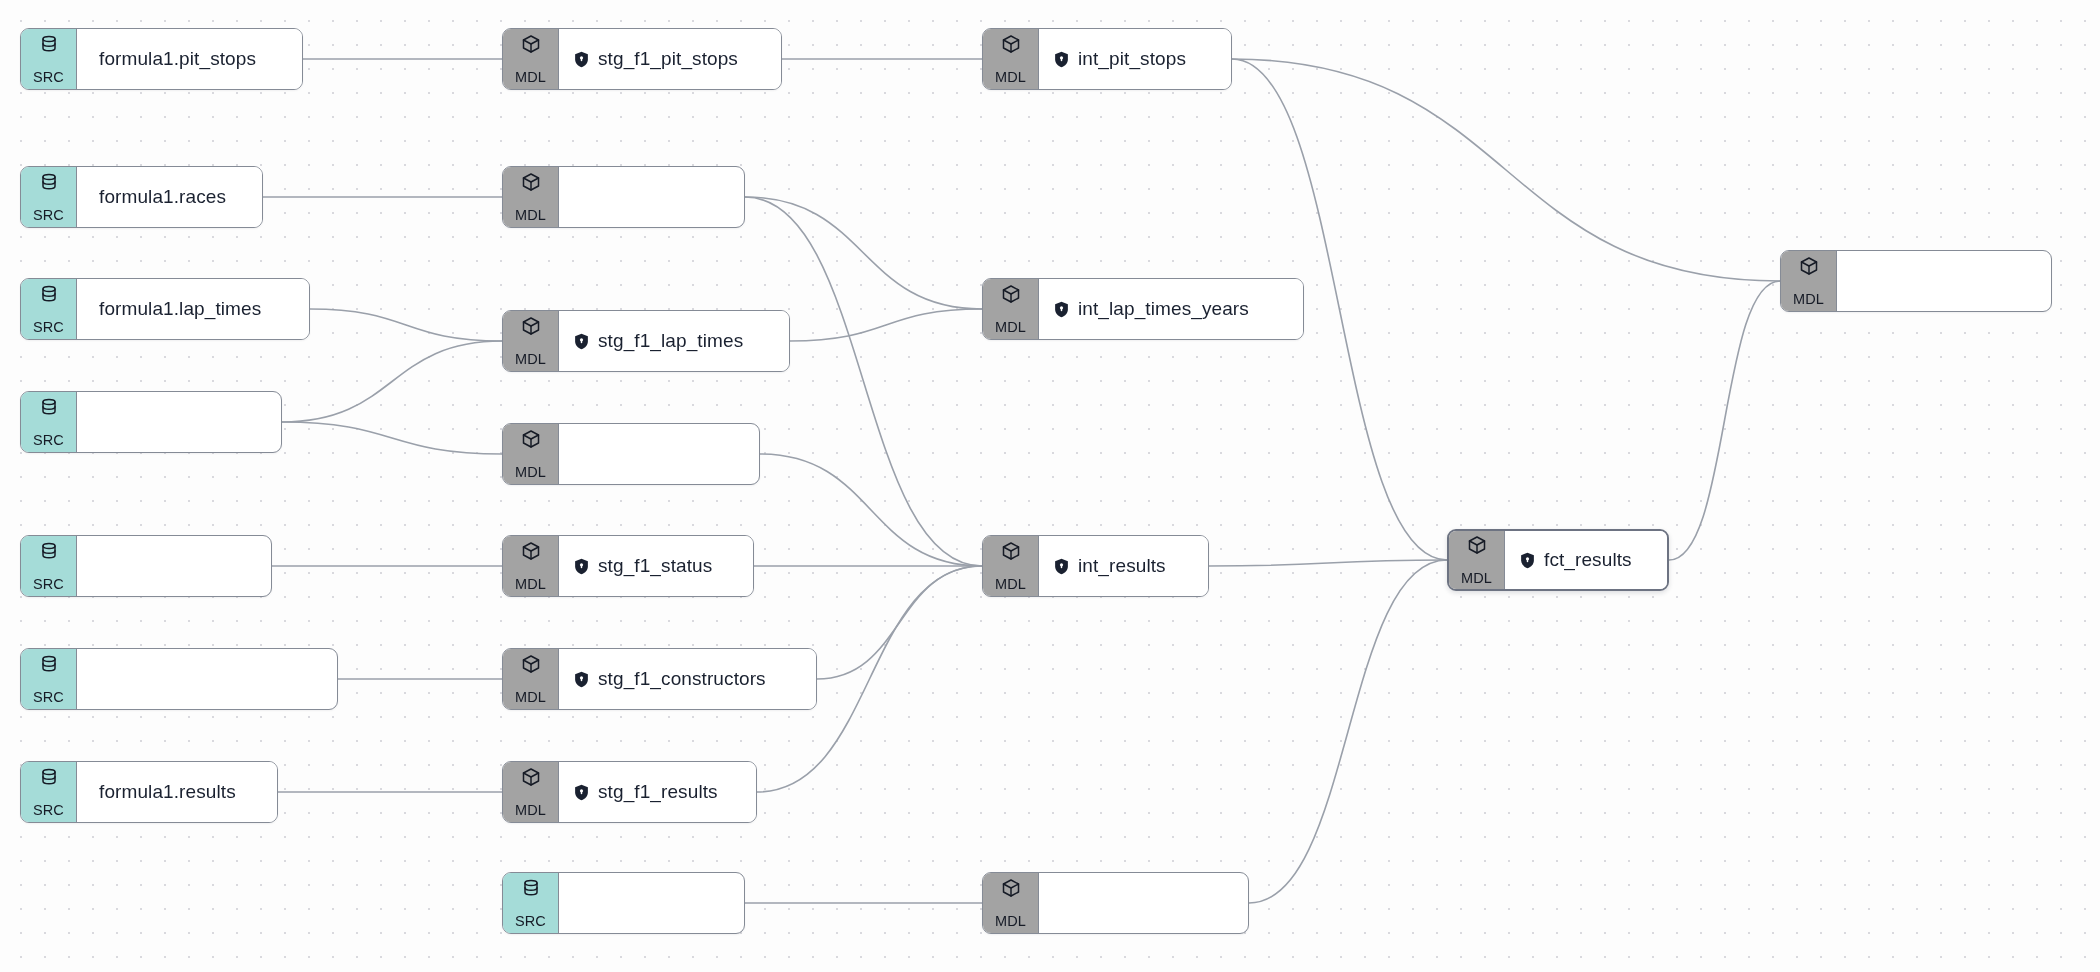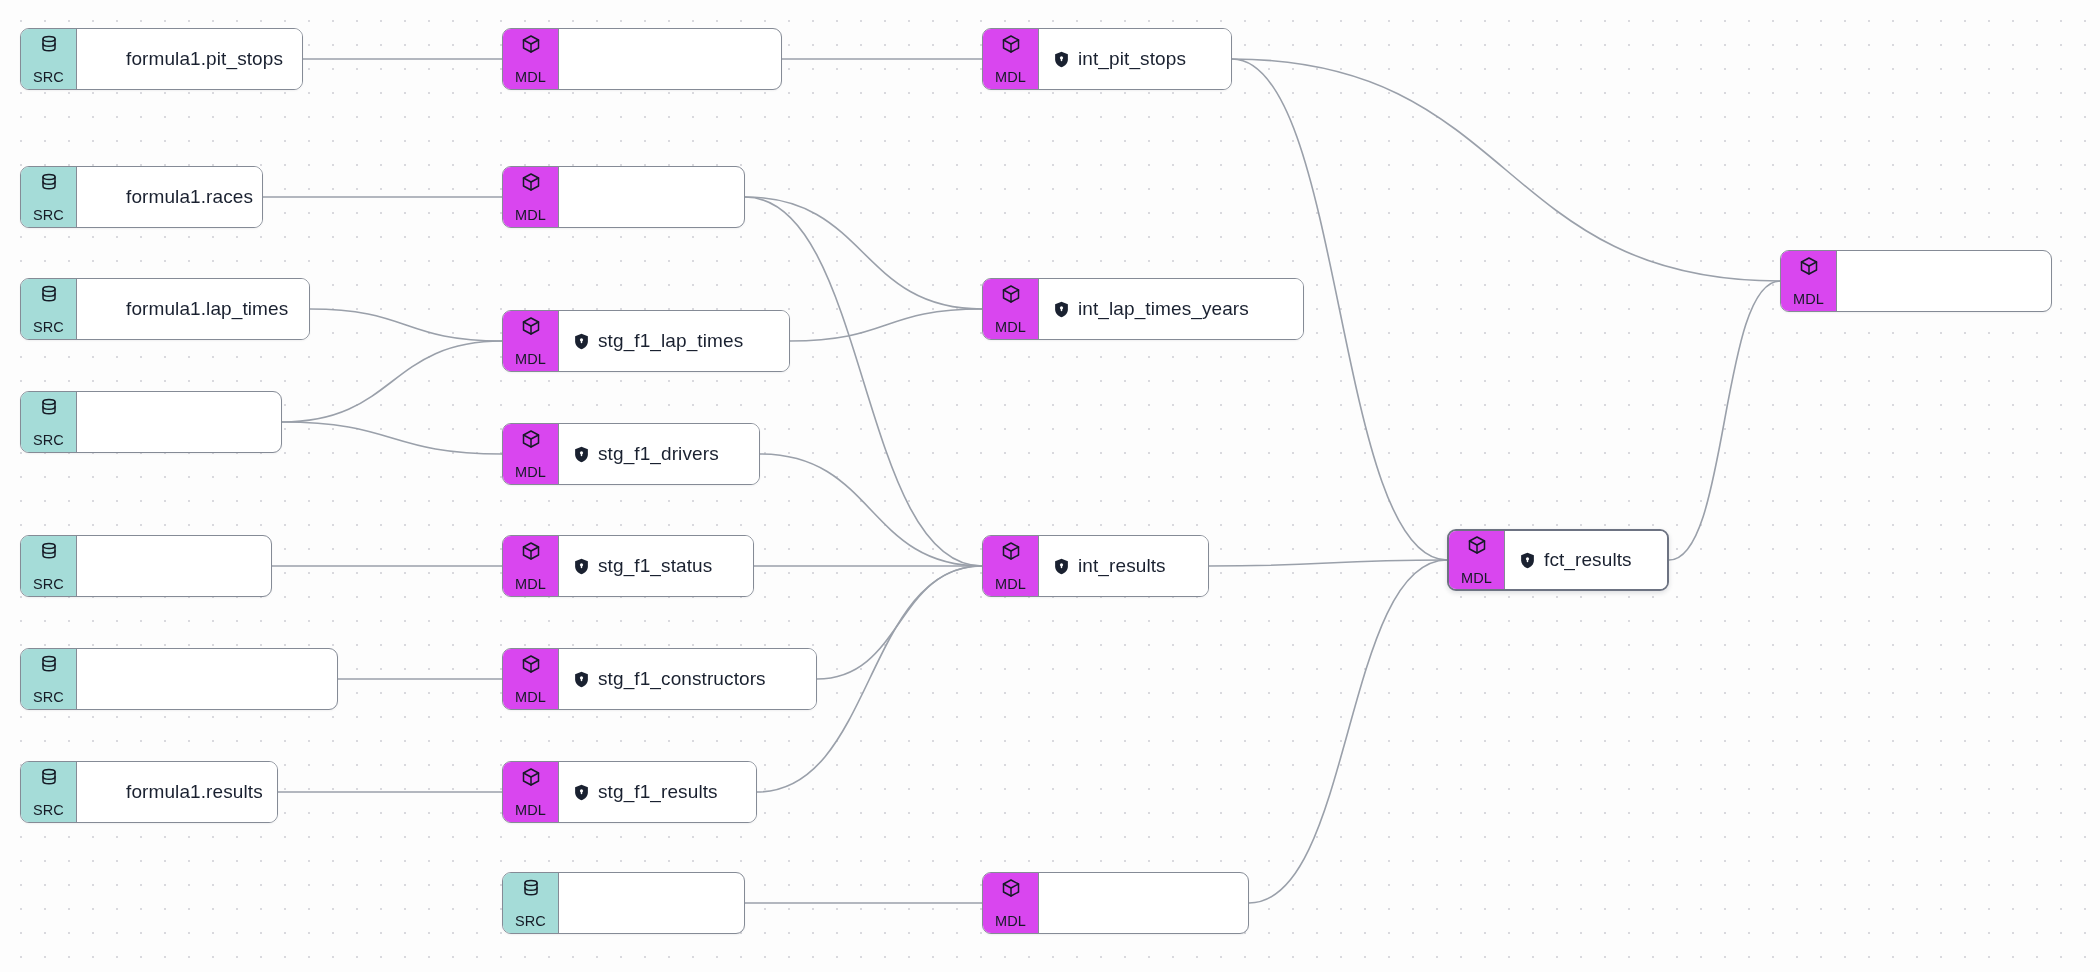--- a/index.html
+++ b/index.html
@@ -55,21 +55,21 @@
     flex: 0 0 56px;
     display: flex;
     flex-direction: column;
     align-items: center;
     justify-content: center;
     gap: 16px;
     border-right: 1.4px solid #858b96;
     box-sizing: border-box;
   }
   .badge-src { background: #a5dcd8; }
-  .badge-mdl { background: #d946ef; }
+  .badge-mdl { background: #a3a3a3; }
   .badge-ico {
     width: 20px;
     height: 20px;
     display: block;
   }
   .badge-ico svg { display: block; }
   .badge-text {
     font-size: 14.5px;
     line-height: 15px;
     color: #161b26;
@@ -78,21 +78,21 @@
   }
   .node-body {
     flex: 1 1 auto;
     display: flex;
     align-items: center;
     gap: 9px;
     padding: 0 17px 0 15px;
     background: #ffffff;
     white-space: nowrap;
   }
-  .node-body.pad-wide { padding-left: 22px; margin-left: 27px; }
+  .node-body.pad-wide { padding-left: 22px; }
   .shield-ico {
     width: 15px;
     height: 17px;
     flex: 0 0 15px;
     display: block;
   }
   .shield-ico svg { display: block; }
   .node-label {
     font-size: 19px;
     color: #1a2130;
@@ -243,20 +243,30 @@
         <div class="node-badge badge-mdl">
           <span class="badge-ico">
             <svg viewBox="0 0 24 24" width="20" height="20" fill="none" stroke="#161b26" stroke-width="1.8" stroke-linecap="round" stroke-linejoin="round">
               <path d="M12 2.4 21 7.2v9.6L12 21.6 3 16.8V7.2z"></path>
               <path d="M3 7.2 12 12l9-4.8"></path>
               <path d="M12 12v9.6"></path>
             </svg>
           </span>
           <span class="badge-text">MDL</span>
         </div>
+        <div class="node-body">
+          <span class="shield-ico">
+            <svg viewBox="0 0 24 26" width="15" height="17">
+              <path d="M12 0.6 22.2 4.4v8.1c0 6.3-4.4 10.6-10.2 12.9C6.2 23.1 1.8 18.8 1.8 12.5V4.4z" fill="#1a2130"></path>
+              <circle cx="12" cy="10.2" r="2.5" fill="#ffffff"></circle>
+              <rect x="10.8" y="10.2" width="2.4" height="5.6" rx="1.2" fill="#ffffff"></rect>
+            </svg>
+          </span>
+          <span class="node-label">stg_f1_pit_stops</span>
+        </div>
       </div>
       <div class="node" style="left: 502px; top: 166px; width: 243px;">
         <div class="node-badge badge-mdl">
           <span class="badge-ico">
             <svg viewBox="0 0 24 24" width="20" height="20" fill="none" stroke="#161b26" stroke-width="1.8" stroke-linecap="round" stroke-linejoin="round">
               <path d="M12 2.4 21 7.2v9.6L12 21.6 3 16.8V7.2z"></path>
               <path d="M3 7.2 12 12l9-4.8"></path>
               <path d="M12 12v9.6"></path>
             </svg>
           </span>
@@ -288,30 +298,20 @@
       <div class="node" style="left: 502px; top: 423px; width: 258px;">
         <div class="node-badge badge-mdl">
           <span class="badge-ico">
             <svg viewBox="0 0 24 24" width="20" height="20" fill="none" stroke="#161b26" stroke-width="1.8" stroke-linecap="round" stroke-linejoin="round">
               <path d="M12 2.4 21 7.2v9.6L12 21.6 3 16.8V7.2z"></path>
               <path d="M3 7.2 12 12l9-4.8"></path>
               <path d="M12 12v9.6"></path>
             </svg>
           </span>
           <span class="badge-text">MDL</span>
-        </div>
-        <div class="node-body">
-          <span class="shield-ico">
-            <svg viewBox="0 0 24 26" width="15" height="17">
-              <path d="M12 0.6 22.2 4.4v8.1c0 6.3-4.4 10.6-10.2 12.9C6.2 23.1 1.8 18.8 1.8 12.5V4.4z" fill="#1a2130"></path>
-              <circle cx="12" cy="10.2" r="2.5" fill="#ffffff"></circle>
-              <rect x="10.8" y="10.2" width="2.4" height="5.6" rx="1.2" fill="#ffffff"></rect>
-            </svg>
-          </span>
-          <span class="node-label">stg_f1_drivers</span>
         </div>
       </div>
       <div class="node" style="left: 502px; top: 535px; width: 252px;">
         <div class="node-badge badge-mdl">
           <span class="badge-ico">
             <svg viewBox="0 0 24 24" width="20" height="20" fill="none" stroke="#161b26" stroke-width="1.8" stroke-linecap="round" stroke-linejoin="round">
               <path d="M12 2.4 21 7.2v9.6L12 21.6 3 16.8V7.2z"></path>
               <path d="M3 7.2 12 12l9-4.8"></path>
               <path d="M12 12v9.6"></path>
             </svg>

